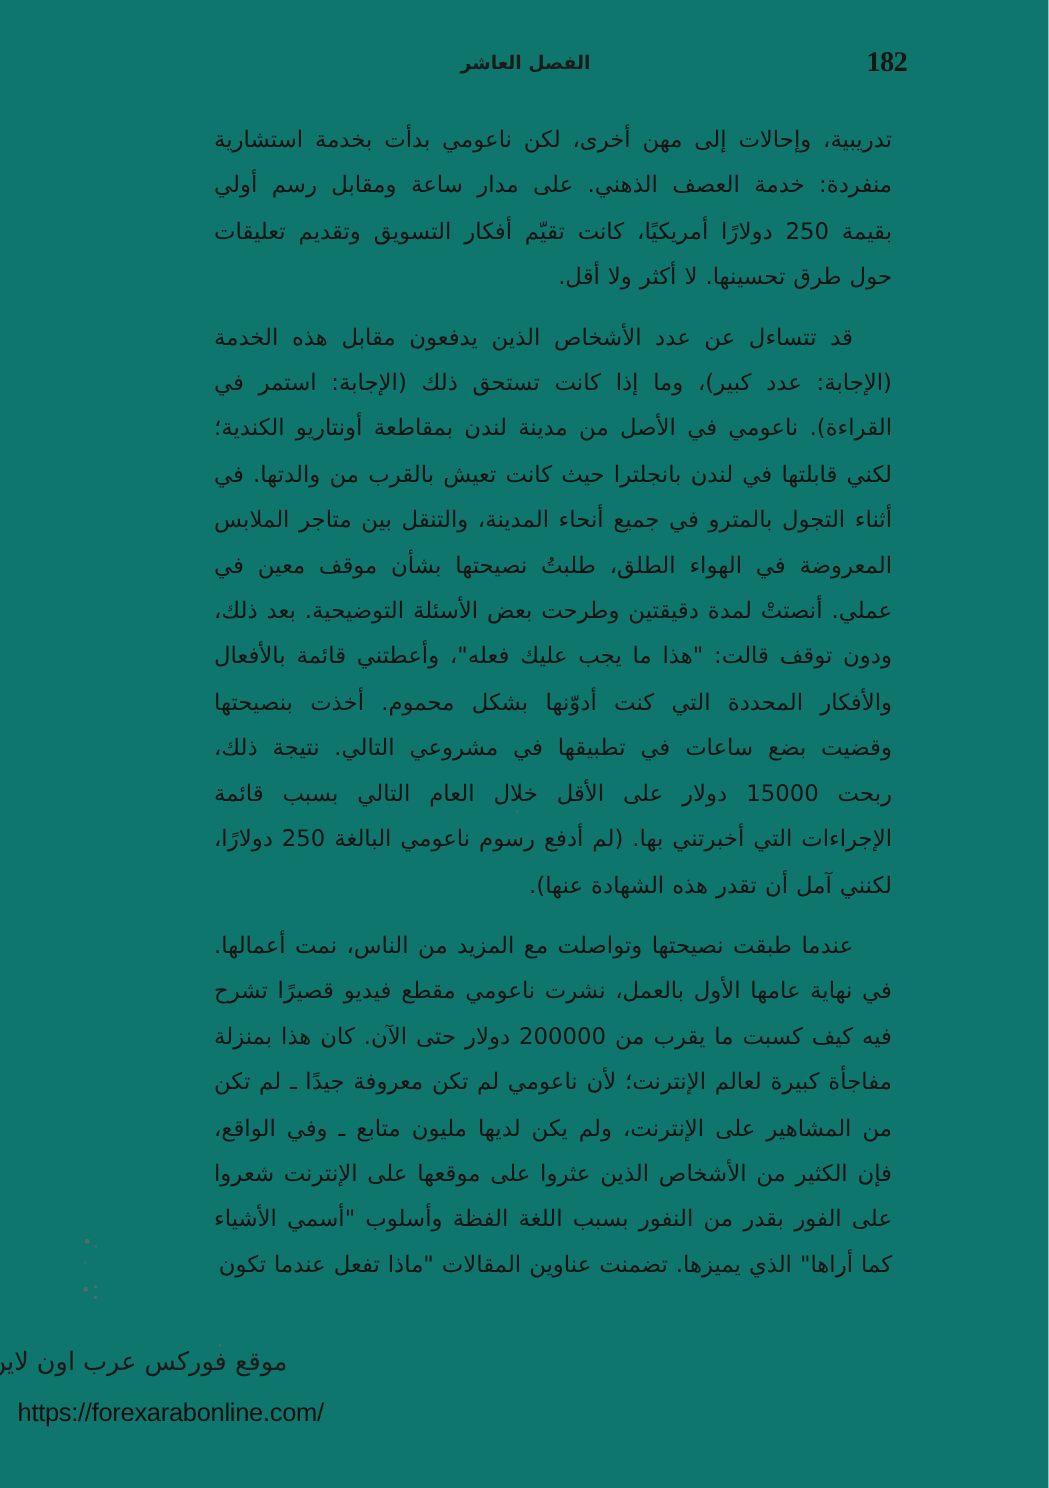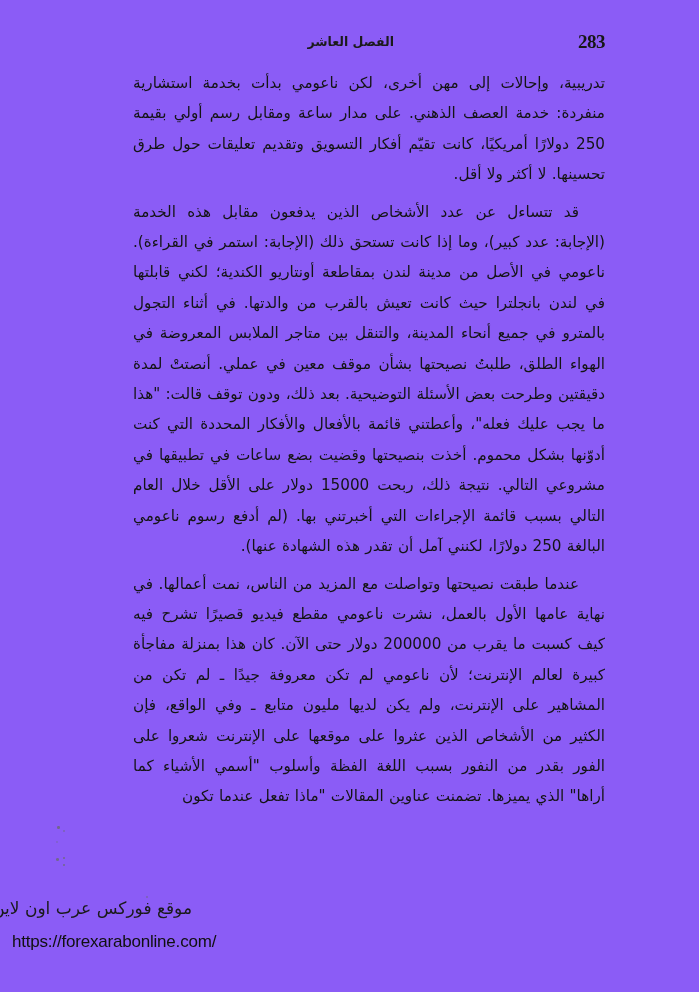--- a/index.html
+++ b/index.html
@@ -7,21 +7,21 @@
     padding: 0;
     background: #ffffff;
   }
   body {
     font-family: "DejaVu Sans", sans-serif;
   }
   .page {
     position: relative;
     width: 699px;
     height: 992px;
-    background: #8b5cf6;
+    background: #0f766e;
     overflow: hidden;
     
     box-sizing: border-box;
   }
   
   .running-head {
     position: absolute;
     top: 34px;
     left: 0;
     width: 699px;
@@ -58,21 +58,21 @@
     direction: rtl;
     text-align: justify;
     text-align-last: right;
     color: #141414;
     font-family: "DejaVu Sans", sans-serif;
     font-size: 15.2px;
     line-height: 30.4px;
     word-spacing: 0.5px;
   }
   .para {
-    margin: 0;
+    margin: 10px;
     padding: 0;
     text-indent: 26px;
     direction: rtl;
     text-align: justify;
     text-align-last: right;
   }
   .para.no-indent {
     text-indent: 0;
   }
   .para + .para {
@@ -115,21 +115,21 @@
     opacity: .75;
   }
 </style>
 </head>
 <body>
 
 <div class="page">
 
   <div class="running-head">
     <div class="chapter-label">الفصل العاشر</div>
-    <div class="folio">283</div>
+    <div class="folio">182</div>
   </div>
 
   <div class="textblock">
     <p class="para no-indent">تدريبية، وإحالات إلى مهن أخرى، لكن ناعومي بدأت بخدمة استشارية منفردة: خدمة العصف الذهني. على مدار ساعة ومقابل رسم أولي بقيمة 250 دولارًا أمريكيًا، كانت تقيّم أفكار التسويق وتقديم تعليقات حول طرق تحسينها. لا أكثر ولا أقل.</p>
     <p class="para">قد تتساءل عن عدد الأشخاص الذين يدفعون مقابل هذه الخدمة (الإجابة: عدد كبير)، وما إذا كانت تستحق ذلك (الإجابة: استمر في القراءة). ناعومي في الأصل من مدينة لندن بمقاطعة أونتاريو الكندية؛ لكني قابلتها في لندن بانجلترا حيث كانت تعيش بالقرب من والدتها. في أثناء التجول بالمترو في جميع أنحاء المدينة، والتنقل بين متاجر الملابس المعروضة في الهواء الطلق، طلبتُ نصيحتها بشأن موقف معين في عملي. أنصتتْ لمدة دقيقتين وطرحت بعض الأسئلة التوضيحية. بعد ذلك، ودون توقف قالت: "هذا ما يجب عليك فعله"، وأعطتني قائمة بالأفعال والأفكار المحددة التي كنت أدوّنها بشكل محموم. أخذت بنصيحتها وقضيت بضع ساعات في تطبيقها في مشروعي التالي. نتيجة ذلك، ربحت 15000 دولار على الأقل خلال العام التالي بسبب قائمة الإجراءات التي أخبرتني بها. (لم أدفع رسوم ناعومي البالغة 250 دولارًا، لكنني آمل أن تقدر هذه الشهادة عنها).</p>
     <p class="para">عندما طبقت نصيحتها وتواصلت مع المزيد من الناس، نمت أعمالها. في نهاية عامها الأول بالعمل، نشرت ناعومي مقطع فيديو قصيرًا تشرح فيه كيف كسبت ما يقرب من 200000 دولار حتى الآن. كان هذا بمنزلة مفاجأة كبيرة لعالم الإنترنت؛ لأن ناعومي لم تكن معروفة جيدًا ـ لم تكن من المشاهير على الإنترنت، ولم يكن لديها مليون متابع ـ وفي الواقع، فإن الكثير من الأشخاص الذين عثروا على موقعها على الإنترنت شعروا على الفور بقدر من النفور بسبب اللغة الفظة وأسلوب "أسمي الأشياء كما أراها" الذي يميزها. تضمنت عناوين المقالات "ماذا تفعل عندما تكون</p>
   </div>
 
   <div class="speck" style="left:57px;  top:826px; width:2.5px; height:2.5px;"></div>
   <div class="speck" style="left:63px;  top:830px; width:1.5px; height:1.5px; opacity:.45;"></div>

